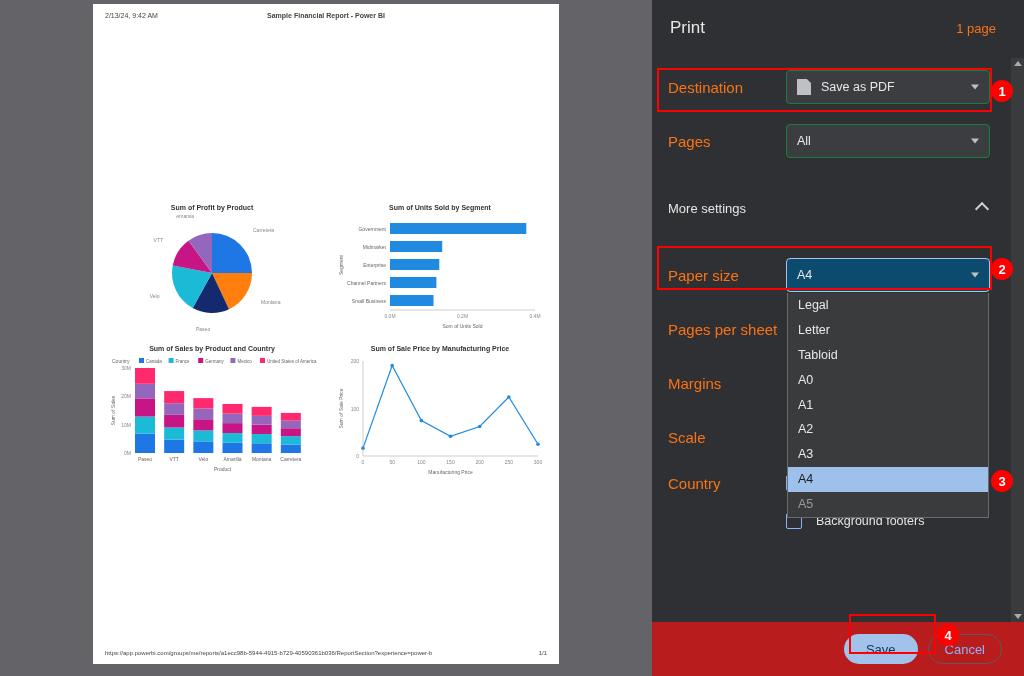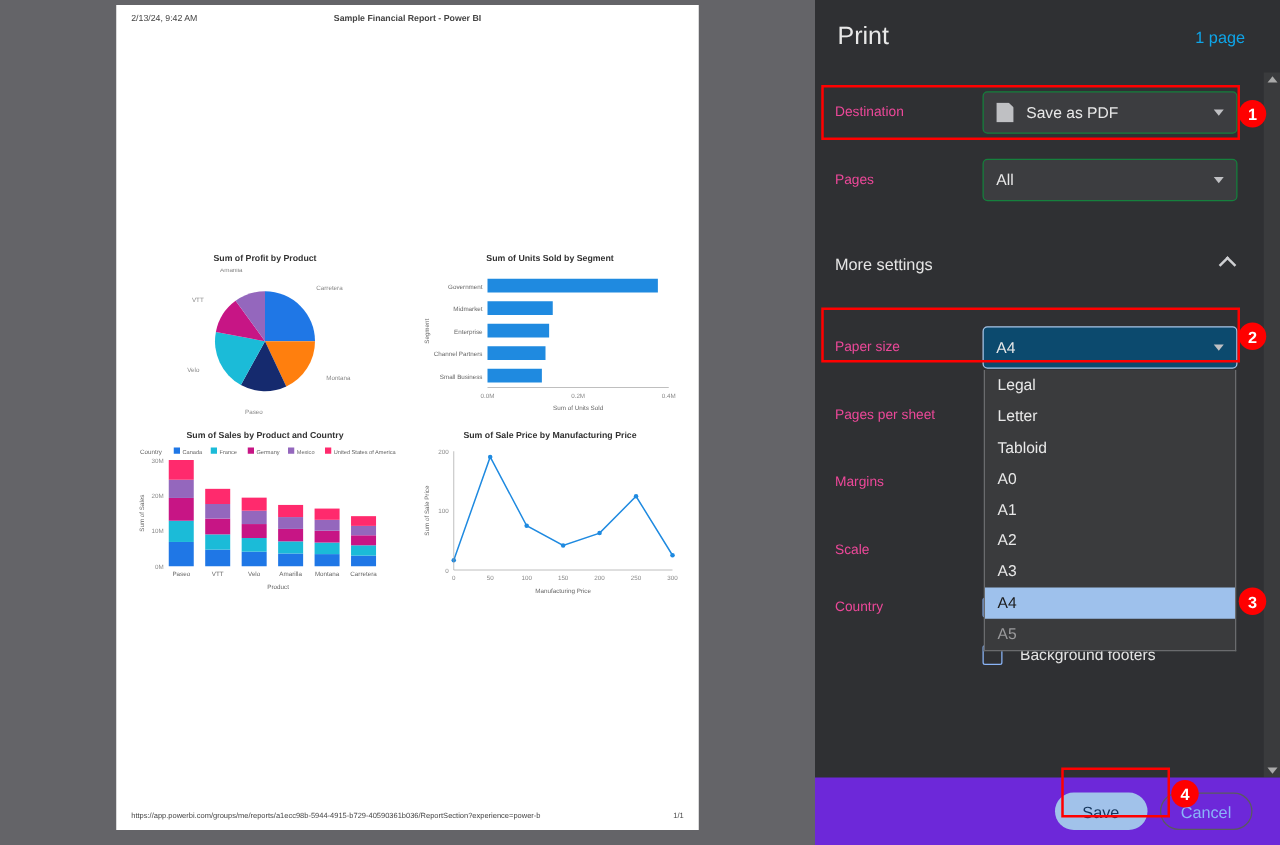--- a/index.html
+++ b/index.html
@@ -15,25 +15,25 @@
   .page-title{position:absolute;top:8px;left:0;right:0;text-align:center;font-size:7px;font-weight:bold;color:#444}
   .page-ftr{position:absolute;bottom:8px;left:12px;right:12px;font-size:6px;color:#444;display:flex;justify-content:space-between}
 
   .charts{position:absolute;top:200px;left:10px;right:10px;display:grid;grid-template-columns:1fr 1fr;gap:10px}
   .chart-cell{display:flex;flex-direction:column;align-items:center}
   .chart-title{font-size:7px;font-weight:bold;color:#333;margin-bottom:4px}
   svg{display:block}
 
   
   .pp-header{display:flex;justify-content:space-between;align-items:center;padding:18px 28px 14px 18px}
-  .pp-header .title{font-size:20px;color:#e8e8e8}
-  .pp-header .count{font-size:13px;color:#0ea5e9}
+  .pp-header .title{font-size:17px;color:#e8e8e8}
+  .pp-header .count{font-size:13px;color:#f97316}
 
   .row{display:flex;align-items:center;padding:0 22px 0 16px;height:54px}
-  .row-lab{flex:0 0 118px;font-size:11px;color:#ec4899}
+  .row-lab{flex:0 0 118px;font-size:15px;color:#f97316}
   .select-box{flex:1;height:34px;border:1px solid #15803d;border-radius:4px;background:#3c3d40;display:flex;align-items:center;padding:0 10px;color:#e8e8e8;font-size:12.5px;position:relative}
   .select-box.open{background:#0c4a6e;border-color:#a7c6ea}
   .select-box .caret{position:absolute;right:10px;top:50%;transform:translateY(-50%);width:0;height:0;border-left:4px solid transparent;border-right:4px solid transparent;border-top:5px solid #bfc0c3}
   .select-box .ico{width:14px;height:16px;background:#bfc0c3;margin-right:10px;clip-path:polygon(0 0,70% 0,100% 25%,100% 100%,0 100%)}
   
   .section-hdr{display:flex;align-items:center;padding:0 16px;height:44px;font-size:13px;color:#e5e5e5;position:relative}
   .section-hdr .chev{position:absolute;right:25px;width:10px;height:10px;border-right:2px solid #cfd0d3;border-bottom:2px solid #cfd0d3;transform:rotate(-135deg);top:18px}
 
   .dropdown-list{position:absolute;left:0;right:0;top:34px;background:#3a3b3d;border:1px solid #6a6b6e;border-top:none;z-index:5;font-size:12.5px}
   .dd-item{padding:4px 10px;color:#e8e8e8;line-height:1.35}
@@ -42,21 +42,21 @@
 
   
   .check-row{display:flex;align-items:center;padding:0 22px 0 16px;height:38px}
   .check-row .row-lab{flex:0 0 118px}
   .chk{width:16px;height:16px;border:1.5px solid #8ab4f8;border-radius:2px;margin-right:14px;display:flex;align-items:center;justify-content:center}
   .chk.on{background:#8ab4f8;border-color:#8ab4f8}
   .chk.on::after{content:"";width:4px;height:8px;border-right:2px solid #202124;border-bottom:2px solid #202124;transform:rotate(40deg) translateY(-1px)}
   .chk-lab{font-size:12.5px;color:#e4e4e4}
 
   
-  .actions{position:absolute;bottom:0;left:0;right:0;height:54px;background:#6d28d9;display:flex;align-items:center;justify-content:flex-end;padding-right:22px;gap:10px}
+  .actions{position:absolute;bottom:0;left:0;right:0;height:54px;background:#b91c1c;display:flex;align-items:center;justify-content:flex-end;padding-right:22px;gap:10px}
   .btn-save{height:30px;padding:0 22px;border-radius:16px;background:#a1c2ea;color:#15355b;font-size:13px;border:none}
   .btn-cancel{height:30px;padding:0 16px;border-radius:16px;background:transparent;color:#8ab4f8;font-size:13px;border:1px solid #5a5b5e}
 
   
   .hl{position:absolute;border:2.5px solid #ff0000;z-index:50;pointer-events:none}
   .badge{position:absolute;width:22px;height:22px;border-radius:50%;background:#ff0000;color:#fff;font-size:13px;font-weight:bold;display:flex;align-items:center;justify-content:center;z-index:60}
 
   .scroll-track{position:absolute;right:0;top:58px;bottom:54px;width:13px;background:#3a3b3d}
   .scroll-up,.scroll-dn{width:0;height:0;border-left:4px solid transparent;border-right:4px solid transparent;position:absolute;left:3px}
   .scroll-up{top:3px;border-bottom:5px solid #aaa}

